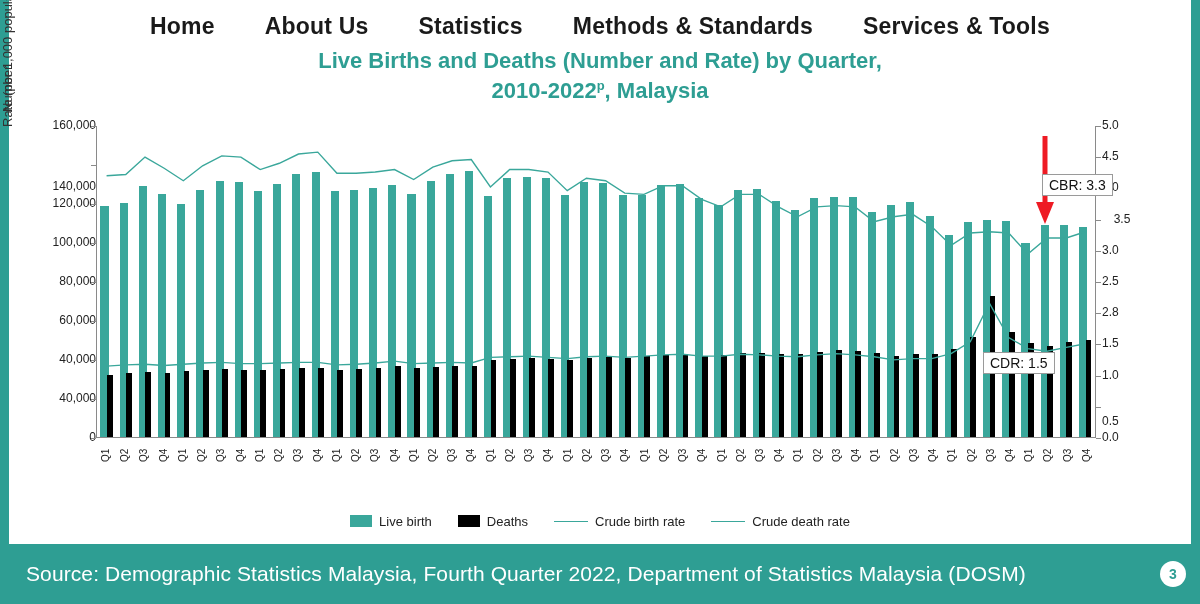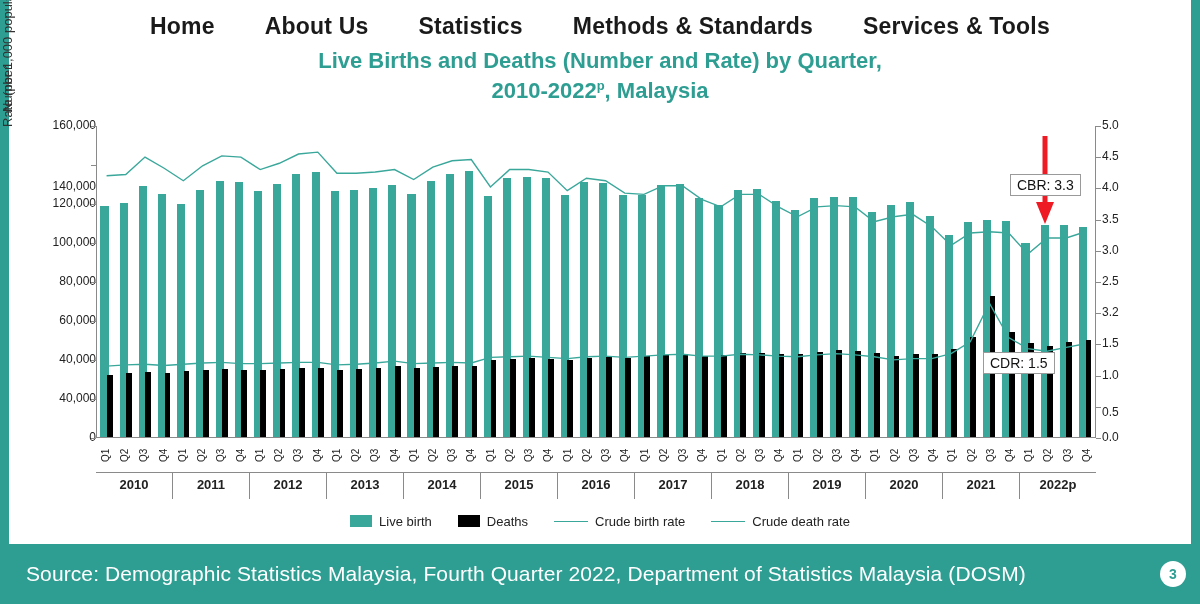--- a/index.html
+++ b/index.html
@@ -100,21 +100,21 @@
     line-height:24px;border-right:1px solid #8a8a8a;
     box-sizing:border-box;
   }
   #years .yr:last-child{border-right:none;}
 
   
   .annot{
     position:absolute;background:#ffffff;border:1px solid #9a9a9a;
     font-size:14px;color:#111;padding:2px 6px;white-space:nowrap;
   }
-  #cbr-annot{left:1010px;top:62px;text-align:center;}
+  #cbr-annot{left:1042px;top:62px;text-align:center;}
   #cdr-annot{left:975px;top:240px;margin-left:8px;}
   #red-arrow{position:absolute;left:1032px;top:22px;width:26px;height:92px;}
 
   
   #legend{
     position:absolute;left:0;top:396px;width:1200px;height:26px;
     display:flex;align-items:center;justify-content:center;gap:26px;
     font-size:13px;color:#222;
   }
   #legend .lg{display:flex;align-items:center;gap:7px;}
@@ -179,33 +179,33 @@
       <div class="ytick-left" style="top: 84px;">120,000</div>
       <div class="tickmark" style="left: 91px; top: 92px;"></div>
       <div class="ytick-left" style="top: 27px; margin-top: 40px;">140,000</div>
       <div class="tickmark" style="left: 91px; top: 53px;"></div>
       <div class="ytick-left" style="top: 6px;">160,000</div>
       <div class="tickmark" style="left: 91px; top: 14px;"></div>
     </div>
   <div id="ytick2-holder">
       <div class="ytick-right" style="top: 318px;">0.0</div>
       <div class="tickmark" style="left: 1096px; top: 326px;"></div>
-      <div class="ytick-right" style="top: 293px;">0.5</div>
+      <div class="ytick-right" style="top: 302px;">0.5</div>
       <div class="tickmark" style="left: 1096px; top: 294.8px;"></div>
       <div class="ytick-right" style="top: 255.6px;">1.0</div>
       <div class="tickmark" style="left: 1096px; top: 263.6px;"></div>
       <div class="ytick-right" style="top: 224.4px;">1.5</div>
       <div class="tickmark" style="left: 1096px; top: 232.4px;"></div>
-      <div class="ytick-right" style="top: 193.2px;">3.2</div>
+      <div class="ytick-right" style="top: 193.2px;">2.8</div>
       <div class="tickmark" style="left: 1096px; top: 201.2px;"></div>
       <div class="ytick-right" style="top: 162px;">2.5</div>
       <div class="tickmark" style="left: 1096px; top: 170px;"></div>
       <div class="ytick-right" style="top: 130.8px;">3.0</div>
       <div class="tickmark" style="left: 1096px; top: 138.8px;"></div>
-      <div class="ytick-right" style="top: 99.6px;">3.5</div>
+      <div class="ytick-right" style="top: 99.6px; text-align: center;">3.5</div>
       <div class="tickmark" style="left: 1096px; top: 107.6px;"></div>
       <div class="ytick-right" style="top: 68.4px;">4.0</div>
       <div class="tickmark" style="left: 1096px; top: 76.4px;"></div>
       <div class="ytick-right" style="top: 37.2px;">4.5</div>
       <div class="tickmark" style="left: 1096px; top: 45.2px;"></div>
       <div class="ytick-right" style="top: 6px;">5.0</div>
       <div class="tickmark" style="left: 1096px; top: 14px;"></div>
     </div>
 
   <div id="plot">
@@ -472,35 +472,20 @@
       <div class="xt">Q4</div>
       <div class="xt">Q1</div>
       <div class="xt">Q2</div>
       <div class="xt">Q3</div>
       <div class="xt">Q4</div>
       <div class="xt">Q1</div>
       <div class="xt">Q2</div>
       <div class="xt">Q3</div>
       <div class="xt">Q4</div>
     </div>
-  <div id="years">
-      <div class="yr">2010</div>
-      <div class="yr">2011</div>
-      <div class="yr">2012</div>
-      <div class="yr">2013</div>
-      <div class="yr">2014</div>
-      <div class="yr">2015</div>
-      <div class="yr">2016</div>
-      <div class="yr">2017</div>
-      <div class="yr">2018</div>
-      <div class="yr">2019</div>
-      <div class="yr">2020</div>
-      <div class="yr">2021</div>
-      <div class="yr">2022p</div>
-    </div>
 
   <svg id="red-arrow" viewBox="0 0 26 92">
     <line x1="13" y1="2" x2="13" y2="74" stroke="#ee1b24" stroke-width="5"></line>
     <polygon points="13,90 4,68 22,68" fill="#ee1b24"></polygon>
   </svg>
 
   <div class="annot" id="cbr-annot">CBR:  3.3</div>
   <div class="annot" id="cdr-annot">CDR:  1.5</div>
 
   <div id="legend">

